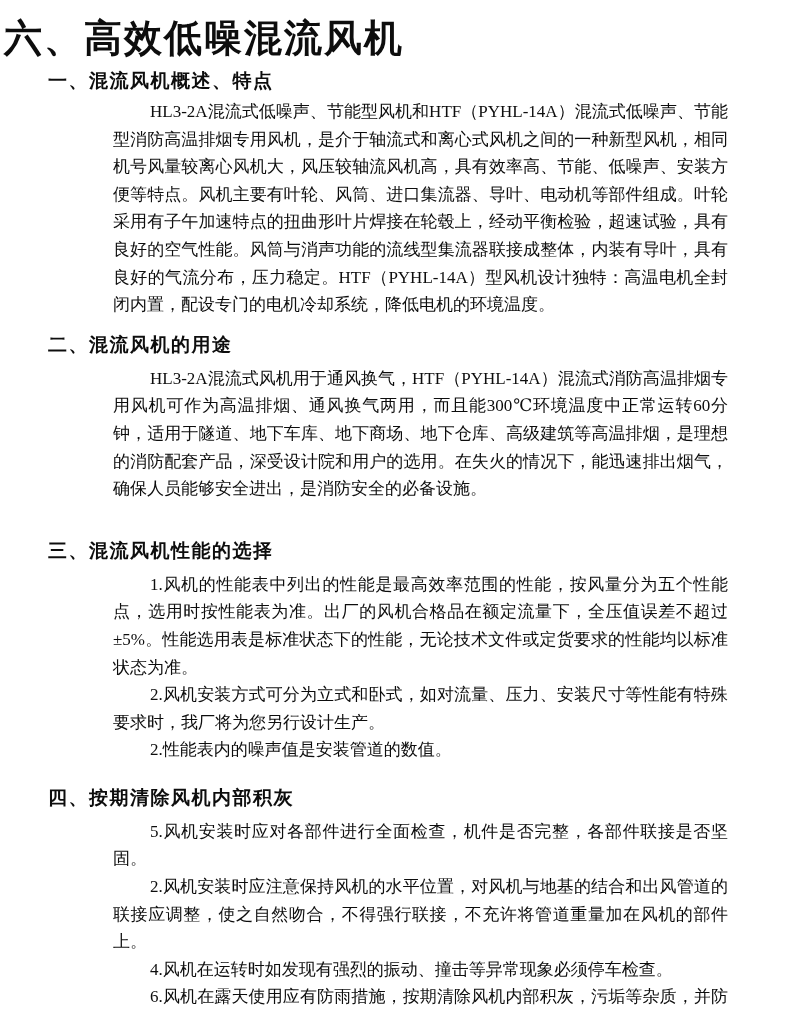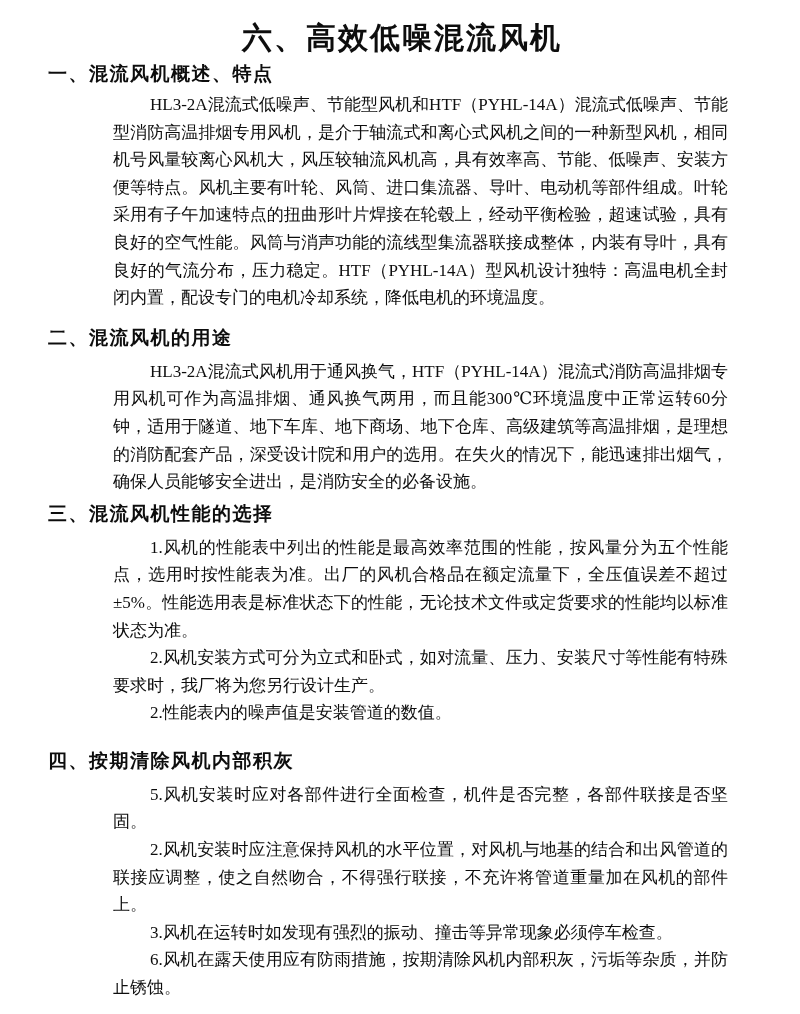--- a/index.html
+++ b/index.html
@@ -16,43 +16,43 @@
     -webkit-font-smoothing: antialiased;
   }
   .page {
     position: relative;
     width: 800px;
     height: 1014px;
     background: #ffffff;
   }
   .doc-title {
     margin: 20px 0 0 4px;
-    font-size: 30px;
+    font-size: 38px;
     line-height: 36px;
     font-weight: 700;
-    text-align: center;
+    text-align: left;
     letter-spacing: 2px;
   }
   .product-name {
     margin: 36px 0 0 48px;
     font-size: 18px;
     line-height: 20px;
     font-weight: 700;
     letter-spacing: 1px;
   }
   .section-heading {
     margin: 0 0 0 48px;
     font-size: 19px;
     line-height: 24px;
     font-weight: 700;
     letter-spacing: 1.5px;
   }
-  .h-1 { margin-top: 6px; }
+  .h-1 { margin-top: 13px; }
   .h-2 { margin-top: 14px; }
-  .h-3 { margin-top: 6px; }
+  .h-3 { margin-top: 36px; }
   .h-4 { margin-top: 22px; }
   .para {
     margin: 0 72px 0 113px;
     font-size: 17px;
     line-height: 27.6px;
     text-align: justify;
     text-justify: inter-ideograph;
     text-indent: 37px;
     word-break: break-all;
   }
@@ -81,17 +81,17 @@
     <h2 class="section-heading h-3">三、混流风机性能的选择</h2>
     <p class="para para-gap">1.风机的性能表中列出的性能是最高效率范围的性能，按风量分为五个性能点，选用时按性能表为准。出厂的风机合格品在额定流量下，全压值误差不超过±5%。性能选用表是标准状态下的性能，无论技术文件或定货要求的性能均以标准状态为准。</p>
     <p class="para">2.风机安装方式可分为立式和卧式，如对流量、压力、安装尺寸等性能有特殊要求时，我厂将为您另行设计生产。</p>
     <p class="para">2.性能表内的噪声值是安装管道的数值。</p>
   </section>
 
   <section>
     <h2 class="section-heading h-4">四、按期清除风机内部积灰</h2>
     <p class="para para-gap">5.风机安装时应对各部件进行全面检查，机件是否完整，各部件联接是否坚固。</p>
     <p class="para">2.风机安装时应注意保持风机的水平位置，对风机与地基的结合和出风管道的联接应调整，使之自然吻合，不得强行联接，不充许将管道重量加在风机的部件上。</p>
-    <p class="para">3.风机在运转时如发现有强烈的振动、撞击等异常现象必须停车检查。</p>
+    <p class="para">4.风机在运转时如发现有强烈的振动、撞击等异常现象必须停车检查。</p>
     <p class="para">6.风机在露天使用应有防雨措施，按期清除风机内部积灰，污垢等杂质，并防止锈蚀。</p>
   </section>
 
 </div>
 
 </body></html>

